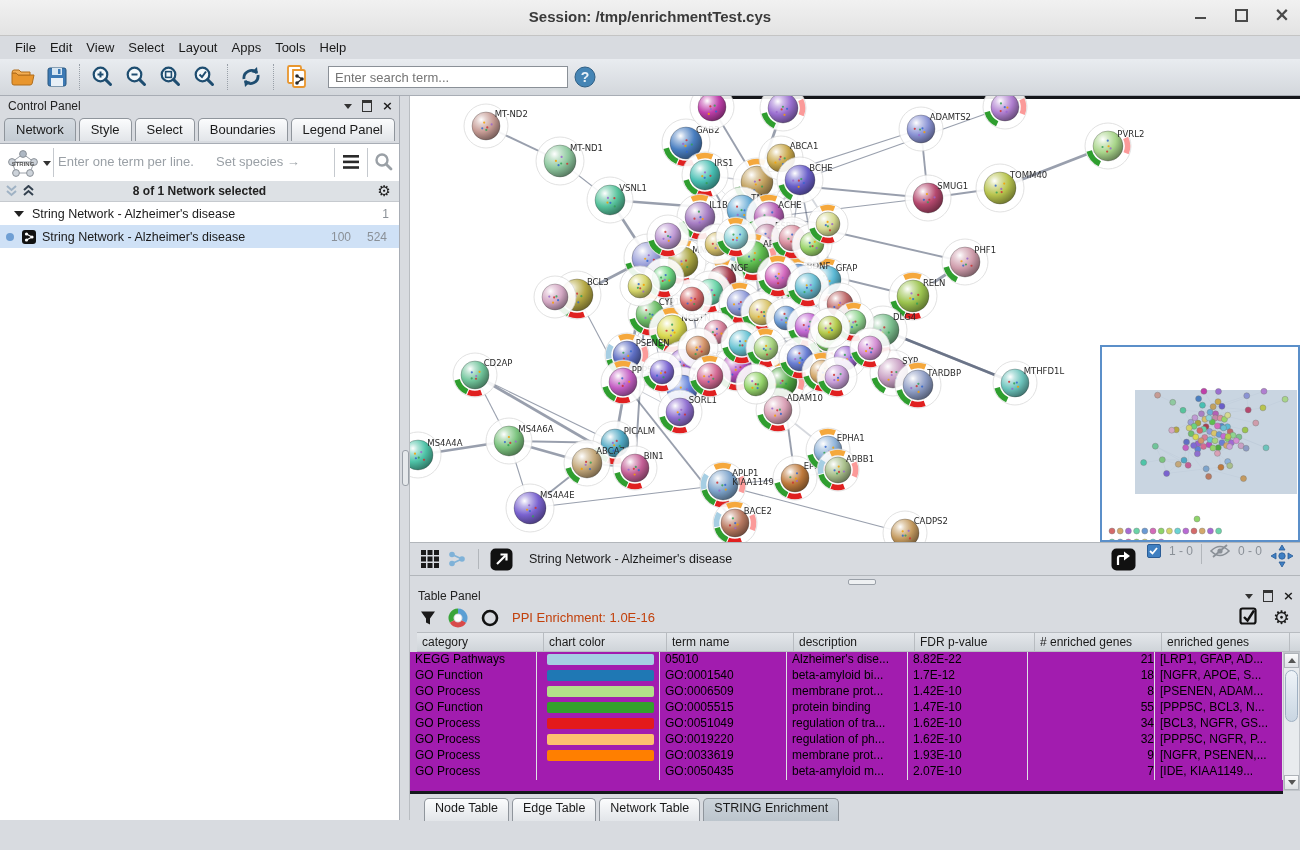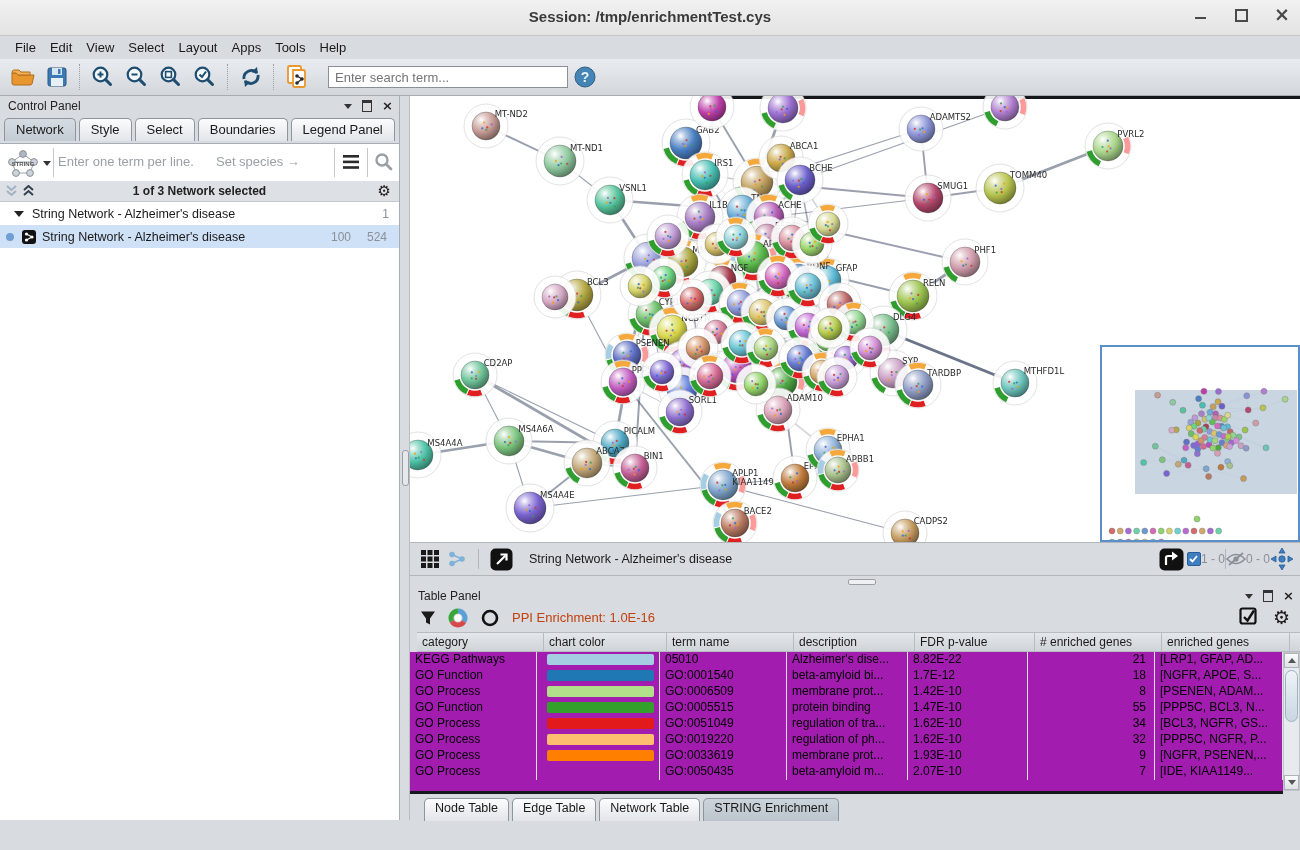--- a/index.html
+++ b/index.html
@@ -46,36 +46,36 @@
   
   .vsplit{position:absolute;left:400px;top:96px;width:10px;height:724px;background:#d8dbe0;border-right:1px solid #b9bdc2;box-sizing:border-box;}
   .vgrip{position:absolute;left:2px;top:354px;width:5px;height:34px;border:1px solid #9aa0a8;border-radius:3px;background:#e6e9ec;}
   .hsplit{position:absolute;left:410px;top:576px;width:890px;height:10px;background:#d8dbe0;}
   .hgrip{position:absolute;left:438px;top:3px;width:26px;height:4px;border:1px solid #9aa0a8;border-radius:2px;background:#eef0f2;}
   
   .netview{position:absolute;left:410px;top:96px;width:890px;height:446px;background:#fff;overflow:hidden;}
   .birdview{position:absolute;left:690px;top:249px;width:200px;height:197px;background:#fff;border:2px solid #5b8fc9;box-sizing:border-box;}
   .nettoolbar{position:absolute;left:410px;top:542px;width:890px;height:34px;background:#d8dbe0;border-top:1px solid #b2b6bb;border-bottom:1px solid #b2b6bb;box-sizing:border-box;display:flex;align-items:center;padding:0 6px;}
   .nt-title{font-size:12.5px;color:#1a1a1a;margin-left:14px;}
-  .nt-right{margin-left:auto;display:flex;align-items:center;}
+  .nt-right{margin-left:auto;display:flex;gap:8px;}
   .cnt{color:#8a9097;font-size:12px;}
   .bluecheck{width:12px;height:12px;background:#3f7fc1;border:1px solid #2a5c96;border-radius:2px;display:flex;align-items:center;justify-content:center;}
   .ntsep{width:1px;height:20px;background:#b2b6bb;}
   
   .tpanel{position:absolute;left:410px;top:586px;width:890px;height:211px;background:#d8dbe0;}
   .tp-toolbar{position:absolute;top:17px;left:0;width:890px;height:29px;display:flex;align-items:center;gap:12px;padding-left:10px;box-sizing:border-box;}
   .ppi{font-size:13px;color:#c2410c;}
   .tp-right{position:absolute;right:10px;top:3px;display:flex;gap:14px;align-items:center;}
   .thead{position:absolute;top:46px;left:7px;height:20px;display:flex;}
   .th{box-sizing:border-box;border-right:1px solid #b8bcc1;border-top:1px solid #b8bcc1;border-bottom:1px solid #b8bcc1;background:linear-gradient(#e4e7eb,#cfd4d9);font-size:12px;line-height:19px;padding-left:5px;overflow:hidden;white-space:nowrap;}
   .trows{position:absolute;top:66px;left:0;width:873px;height:139px;background:#a21caf;overflow:hidden;}
   .blackline{position:absolute;top:205px;left:0;width:873px;height:3px;background:#15181d;}
   .drow{display:flex;height:16px;}
   .td{box-sizing:border-box;border-right:1px solid #dfe2e5;font-size:12px;line-height:15px;padding-left:5px;overflow:hidden;white-space:nowrap;color:#000;}
-  .td.num{text-align:right;padding-right:8px;}
+  .td.num{text-align:right;}
   .swatch{height:11px;margin:2px 5px;border-radius:2px;flex:1;}
   .scroll{position:absolute;left:873px;top:66px;width:17px;height:139px;background:#e8ebee;border:1px solid #c2c6cb;box-sizing:border-box;}
   .sbtn{position:absolute;left:0;width:15px;height:15px;background:linear-gradient(#fafbfc,#dfe2e6);border:1px solid #aeb3b9;box-sizing:border-box;display:flex;align-items:center;justify-content:center;}
   .sb-thumb{position:absolute;left:1px;top:17px;width:13px;height:52px;background:linear-gradient(#eef3f8,#c9d6e2);border:1px solid #9fb0c2;border-radius:7px;box-sizing:border-box;}
   .arr-up{width:0;height:0;border-left:4px solid transparent;border-right:4px solid transparent;border-bottom:5px solid #555;}
   .arr-dn{width:0;height:0;border-left:4px solid transparent;border-right:4px solid transparent;border-top:5px solid #555;}
   .btabs{position:absolute;left:410px;top:797px;width:890px;height:23px;background:#d8dbe0;display:flex;gap:3px;padding-left:14px;box-sizing:border-box;}
   .btab{margin-top:1px;padding:2px 10px 3px;border:1px solid #8f959c;border-bottom:none;border-radius:5px 5px 0 0;background:linear-gradient(#fbfcfd,#e2e5e9);font-size:12.5px;height:17px;}
   .btab.sel{background:linear-gradient(#ccd4db,#bcc5cd);border-color:#6f7populate7d;}
   
@@ -235,21 +235,21 @@
 
     <div class="netsel-row">
       <svg width="13" height="12" style="position:absolute;left:5px;top:4px" viewBox="0 0 13 12">
         <path d="M2 1 L6.5 5 L11 1" fill="none" stroke="#9fb2c4" stroke-width="2"></path>
         <path d="M2 6 L6.5 10 L11 6" fill="none" stroke="#9fb2c4" stroke-width="2"></path>
       </svg>
       <svg width="13" height="12" style="position:absolute;left:22px;top:4px" viewBox="0 0 13 12">
         <path d="M2 5 L6.5 1 L11 5" fill="none" stroke="#33414f" stroke-width="2"></path>
         <path d="M2 10 L6.5 6 L11 10" fill="none" stroke="#33414f" stroke-width="2"></path>
       </svg>
-      <span class="netsel-label">1 of 3 Network selected</span>
+      <span class="netsel-label">8 of 1 Network selected</span>
       <span class="gear" style="position:absolute;right:8px;top:1px;font-size:15px">⚙</span>
     </div>
 
     <div class="tree">
       <div class="trow">
         <span style="margin-left:14px;margin-right:8px;width:0;height:0;border-left:5px solid transparent;border-right:5px solid transparent;border-top:6px solid #222"></span>
         <span>String Network - Alzheimer's disease</span>
         <span class="tnum" style="right:10px">1</span>
       </div>
       <div class="trow sel">

